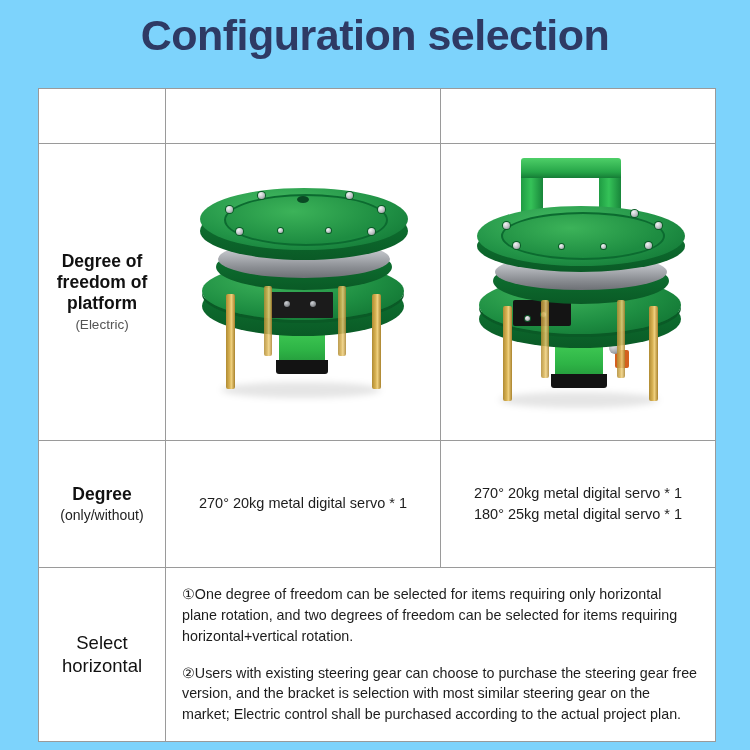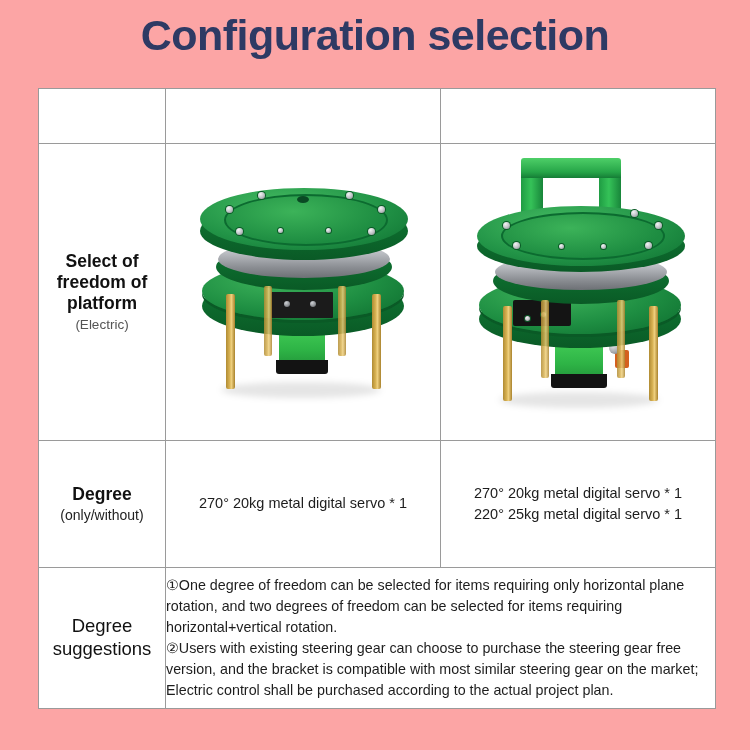--- a/index.html
+++ b/index.html
@@ -10,21 +10,21 @@
     width: 750px;
     height: 750px;
     background: #ffffff;
     font-family: "Liberation Sans", sans-serif;
     overflow: hidden;
   }
   .page {
     position: relative;
     width: 750px;
     height: 750px;
-    background: #fca5a5;
+    background: #7dd3fc;
   }
 
   
   .page-title {
     position: absolute;
     top: 12px;
     left: 0;
     width: 750px;
     text-align: center;
     font-size: 43px;
@@ -117,21 +117,21 @@
   
   .sugg-cell {
     height: 140px;
     padding: 8px 10px 8px 12px;
     vertical-align: top;
     font-size: 14.3px;
     color: #1d1d1d;
     line-height: 1.46;
     text-align: left;
   }
-  .sugg-cell p { margin: 0; }
+  .sugg-cell p { margin: 16px; }
   
   .leg {
     position: absolute;
     background: linear-gradient(90deg,#b08b33 0%, #d8b253 40%, #efd07e 60%, #a9822c 100%);
     border-radius: 2px;
     z-index: 1;
   }
   
   .disc {
     position: absolute;
@@ -260,21 +260,21 @@
       <tr>
         <th class="hdr-blank"></th>
         <th class="hdr-cell">1-DOF servo platform</th>
         <th class="hdr-cell">2-DOF servo platform</th>
       </tr>
     </thead>
     <tbody>
 
       <tr>
         <td class="lbl-cell">
-          <div class="lbl-main">Select of freedom of platform</div>
+          <div class="lbl-main">Degree of freedom of platform</div>
           <div class="lbl-sub">(Electric)</div>
         </td>
 
         <td class="img-cell">
           <div class="img-stage">
             <div class="shadow-blur" style="left:55px; top:238px; width:160px; height:16px;"></div>
 
             <div class="leg" style="left:60px;  top:150px; width:9px;  height:95px;"></div>
             <div class="leg" style="left:206px; top:150px; width:9px;  height:95px;"></div>
             <div class="leg" style="left:98px;  top:142px; width:8px;  height:70px; opacity:.85;"></div>
@@ -363,29 +363,29 @@
       <tr>
         <td class="lbl-cell">
           <div class="lbl-main">Degree</div>
           <div class="lbl-sub dark">(only/without)</div>
         </td>
         <td class="servo-cell">
           <div>270° 20kg metal digital servo * 1</div>
         </td>
         <td class="servo-cell">
           <div>270° 20kg metal digital servo * 1</div>
-          <div>220° 25kg metal digital servo * 1</div>
+          <div>180° 25kg metal digital servo * 1</div>
         </td>
       </tr>
 
       <tr>
         <td class="lbl-cell">
-          <div class="lbl-main light">Degree suggestions</div>
+          <div class="lbl-main light">Select horizontal</div>
         </td>
         <td class="sugg-cell" colspan="2">
           <p>①One degree of freedom can be selected for items requiring only horizontal plane rotation, and two degrees of freedom can be selected for items requiring horizontal+vertical rotation.</p>
-          <p>②Users with existing steering gear can choose to purchase the steering gear free version, and the bracket is compatible with most similar steering gear on the market; Electric control shall be purchased according to the actual project plan.</p>
+          <p>②Users with existing steering gear can choose to purchase the steering gear free version, and the bracket is selection with most similar steering gear on the market; Electric control shall be purchased according to the actual project plan.</p>
         </td>
       </tr>
 
     </tbody>
   </table>
 </div>
 
 </body></html>

